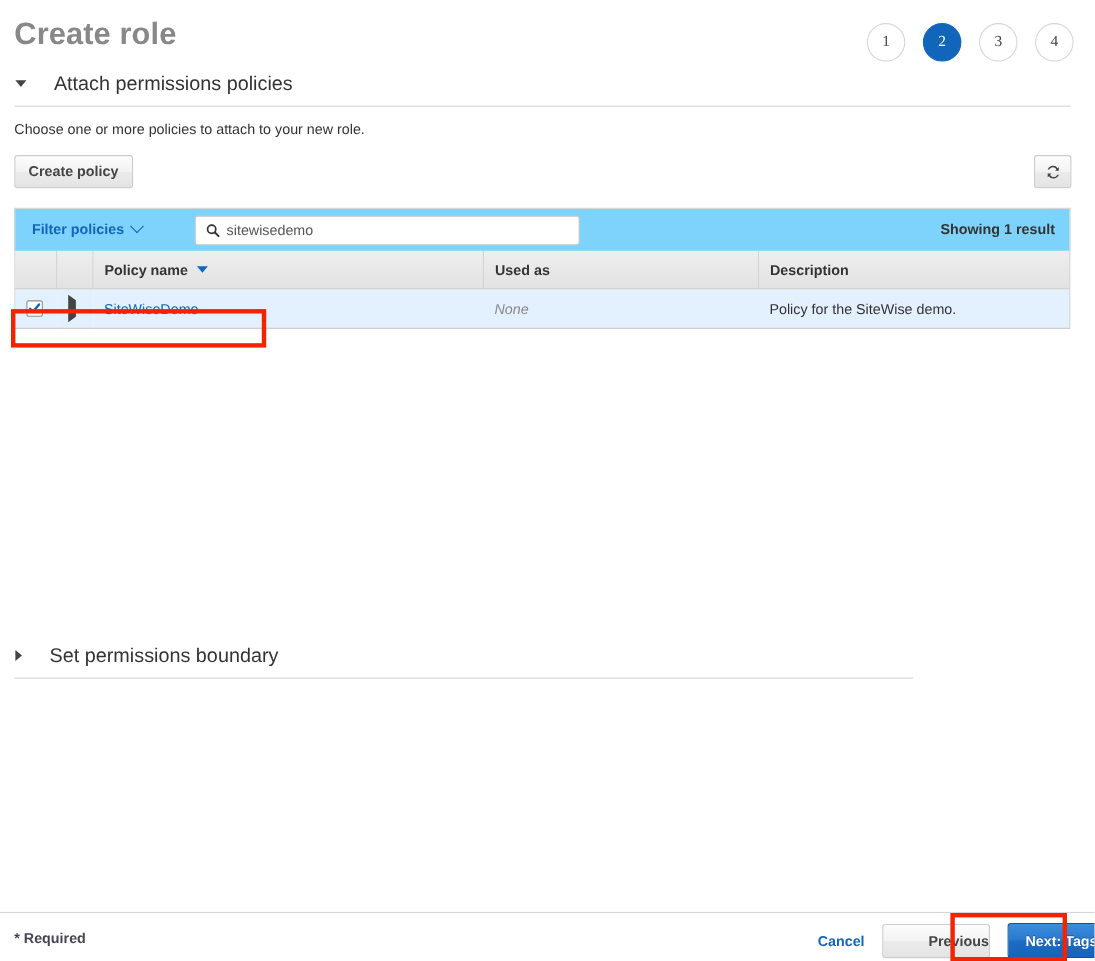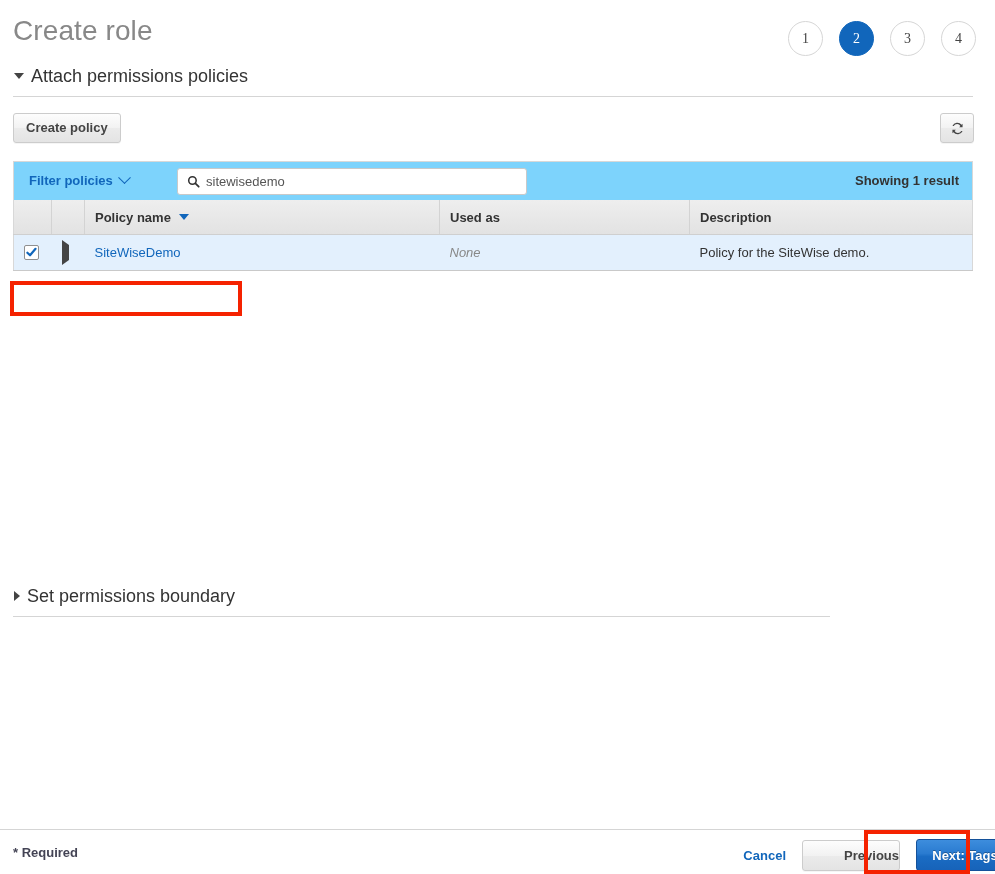--- a/index.html
+++ b/index.html
@@ -21,21 +21,21 @@
   
   .page-head {
     position: relative;
     height: 62px;
   }
   .page-title {
     position: absolute;
     left: 13px;
     top: 15px;
     font-size: 28px;
-    font-weight: 400;
+    font-weight: 700;
     color: #888888;
     letter-spacing: 0.1px;
     white-space: nowrap;
   }
   .steps {
     position: absolute;
     right: 19px;
     top: 21px;
     display: flex;
     gap: 16px;
@@ -60,21 +60,21 @@
     color: #ffffff;
   }
 
   
   .section {
     position: relative;
   }
   .section-head {
     display: flex;
     align-items: center;
-    gap: 7px;
+    gap: 25px;
     padding: 0 0 0 14px;
     height: 28px;
   }
   .caret {
     width: 0;
     height: 0;
     display: inline-block;
   }
   .caret.down {
     border-left: 5px solid transparent;
@@ -374,20 +374,21 @@
     <div class="step">4</div>
   </div>
 </div>
 
 <div class="section">
   <div class="section-head">
     <span class="caret down"></span>
     <span class="section-title">Attach permissions policies</span>
   </div>
   <div class="hr"></div>
+  <div class="section-desc">Choose one or more policies to attach to your new role.</div>
 
   <div class="toolbar">
     <button class="btn btn-create-policy">Create policy</button>
     <button class="btn btn-refresh">
       <span>
         <svg width="15" height="15" viewBox="0 0 16 16" aria-hidden="true">
           <path d="M2.6 5.4A5.6 5.6 0 0 1 12.3 4.1l1.1-1.1v3.6h-3.6l1.3-1.3A4.1 4.1 0 0 0 4 5.4z" fill="#444444"></path>
           <path d="M13.4 10.6A5.6 5.6 0 0 1 3.7 11.9l-1.1 1.1V9.4h3.6l-1.3 1.3A4.1 4.1 0 0 0 12 10.6z" fill="#444444"></path>
         </svg>
       </span>

